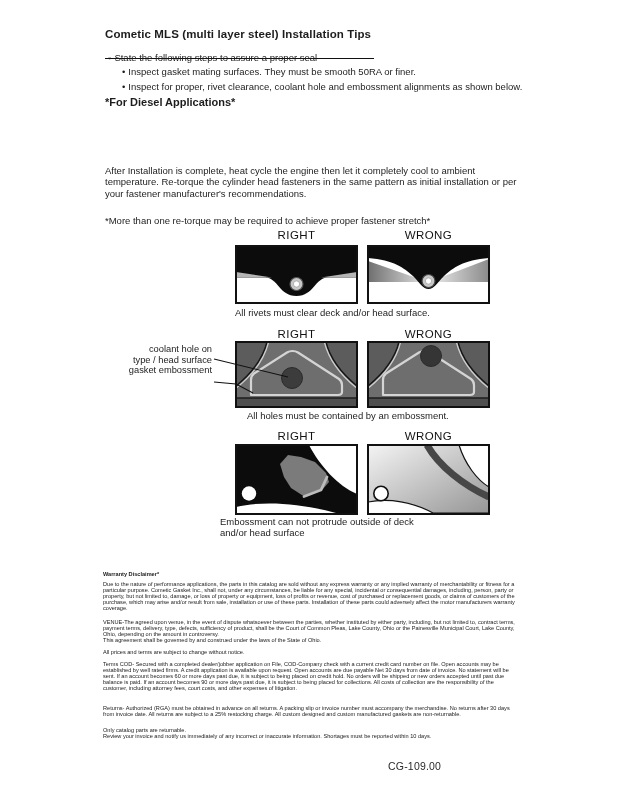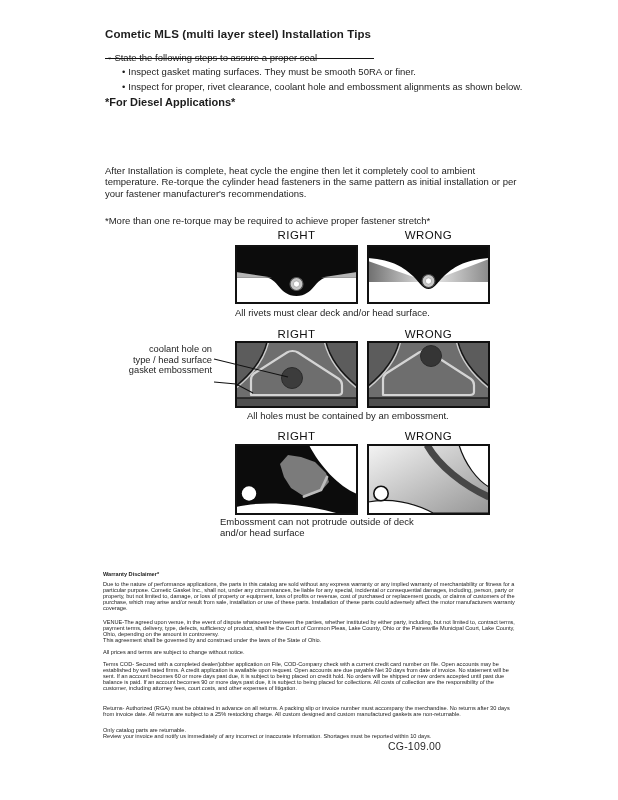--- a/index.html
+++ b/index.html
@@ -20,21 +20,21 @@
   .panel{display:block;}
   .disc-wrap{left:103px;top:571px;width:416px;height:185px;}
   .disc{width:832px;transform:scale(.5);transform-origin:0 0;font-size:11.2px;
         line-height:12px;color:#222;}
   .disc .h{font-weight:bold;margin:0 0 8px 0;}
   .disc p{margin:0 0 16px 0;}
   .disc .venue-block{margin:0 0 12px 0;}
   .disc .m12{margin-bottom:12px;}
   .disc .m28{margin-bottom:28px;}
   .disc .m20{margin-bottom:20px;}
-  .footer{left:388px;top:740px;font-size:10.5px;letter-spacing:.2px;color:#2a2a2a;}
+  .footer{left:388px;top:760px;font-size:10.5px;letter-spacing:.2px;color:#2a2a2a;}
   .overlay{left:0;top:0;pointer-events:none;}
 </style>
 </head>
 <body>
 
 <div class="page">
 
   <div class="abs title">Cometic MLS (multi layer steel) Installation Tips</div>
 
   <div class="abs bullets">

